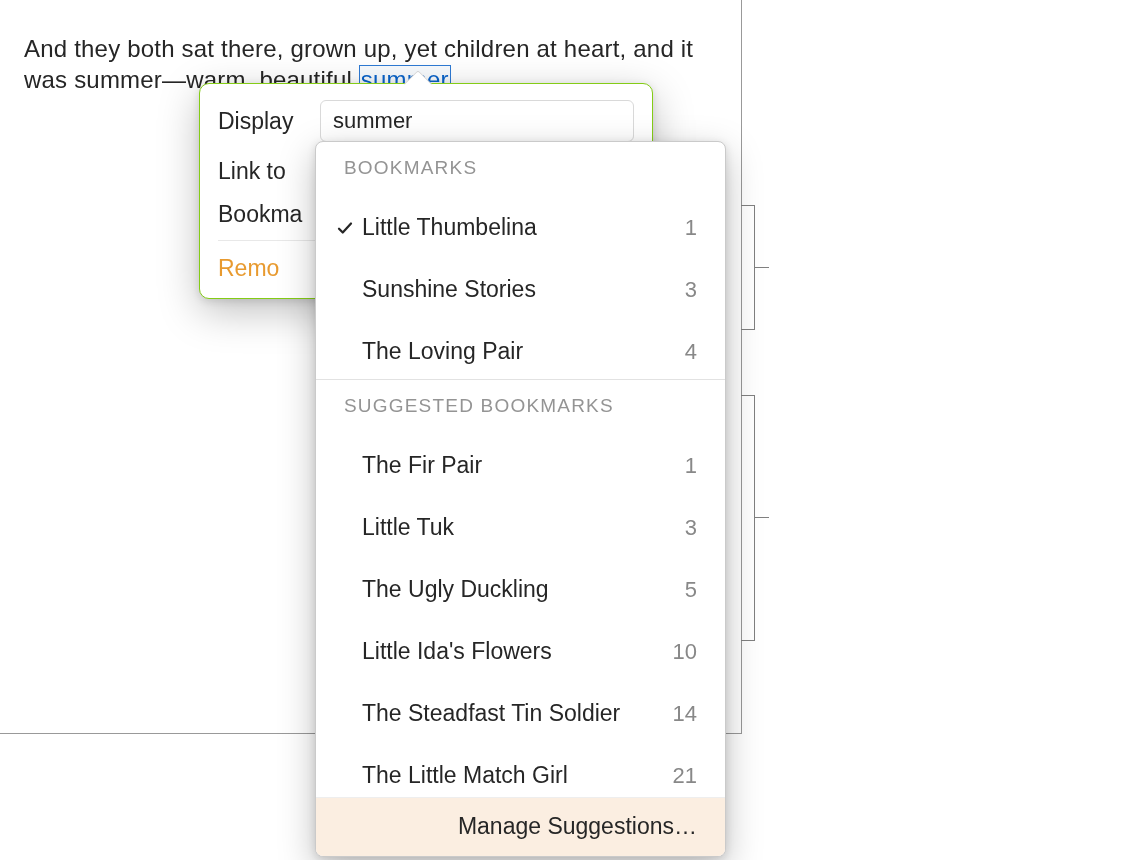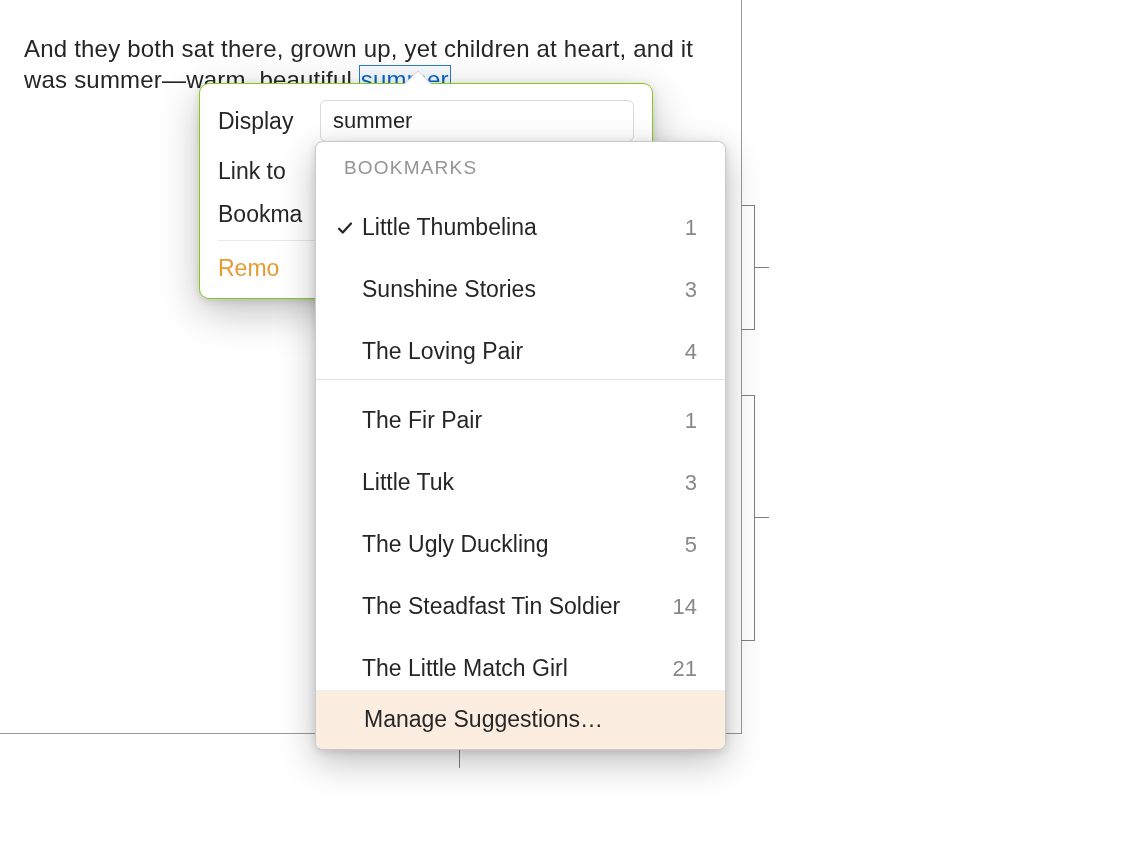--- a/index.html
+++ b/index.html
@@ -163,20 +163,21 @@
       background: #e2e2e2;
       margin: 6px 0 0 0;
     }
     
     .dropdown-footer {
       padding: 15px 28px 16px 48px;
       font-size: 23px;
       color: #262626;
       background: #fbeee1;
       border-top: 1px solid #eee;
+      text-align: right;
     }
     
     .callout-bracket {
       position: absolute;
       border-right: 1px solid #808080;
       border-top: 1px solid #808080;
       border-bottom: 1px solid #808080;
     }
     
     .callout-tick {
@@ -264,38 +265,44 @@
     <span class="count">3</span>
   </div>
   <div class="dropdown-item">
     <span class="check"></span>
     <span class="label">The Loving Pair</span>
     <span class="count">4</span>
   </div>
 
   <div class="dropdown-divider"></div>
 
+  <div class="dropdown-section-header">SUGGESTED BOOKMARKS</div>
 
   <div class="dropdown-item">
     <span class="check"></span>
     <span class="label">The Fir Pair</span>
     <span class="count">1</span>
   </div>
   <div class="dropdown-item">
     <span class="check"></span>
     <span class="label">Little Tuk</span>
     <span class="count">3</span>
   </div>
   <div class="dropdown-item">
     <span class="check"></span>
     <span class="label">The Ugly Duckling</span>
     <span class="count">5</span>
   </div>
   <div class="dropdown-item">
     <span class="check"></span>
+    <span class="label">Little Ida's Flowers</span>
+    <span class="count">10</span>
+  </div>
+  <div class="dropdown-item">
+    <span class="check"></span>
     <span class="label">The Steadfast Tin Soldier</span>
     <span class="count">14</span>
   </div>
   <div class="dropdown-item">
     <span class="check"></span>
     <span class="label">The Little Match Girl</span>
     <span class="count">21</span>
   </div>
 
   <div class="dropdown-footer">Manage Suggestions…</div>

